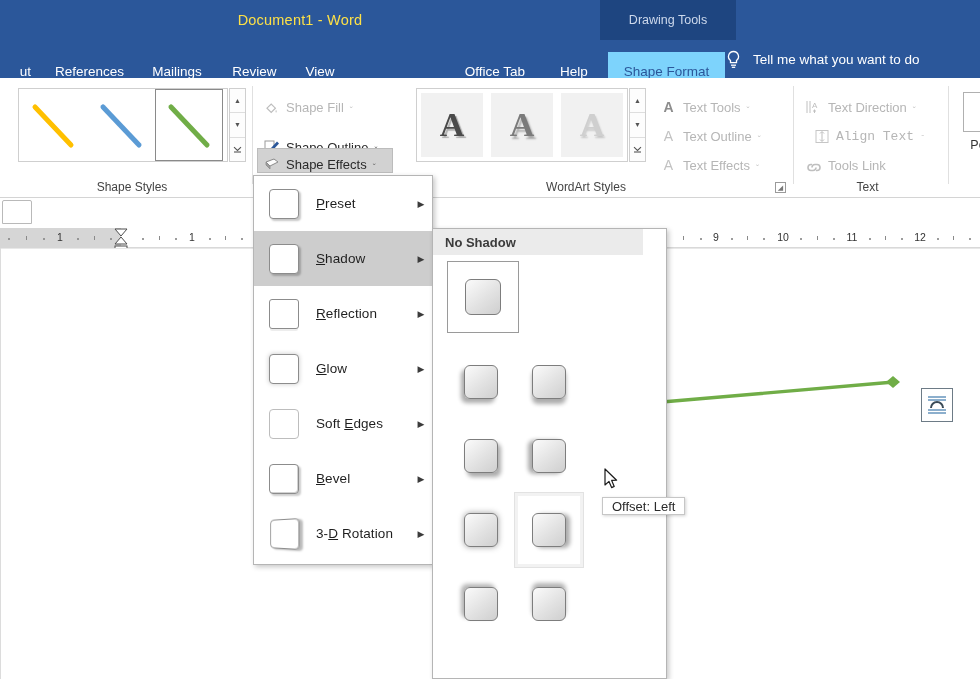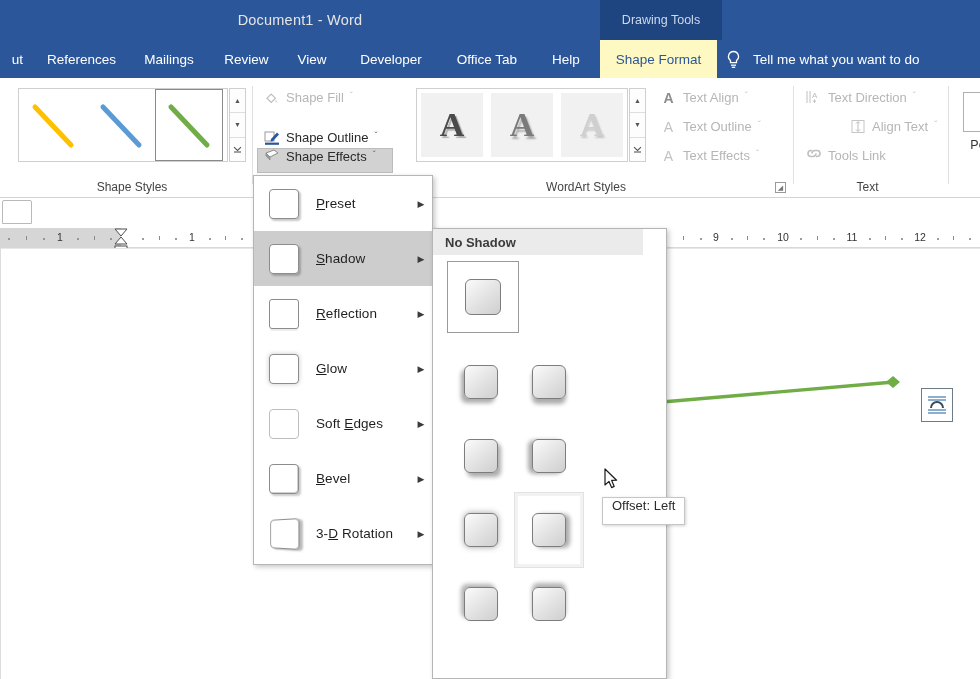--- a/index.html
+++ b/index.html
@@ -16,42 +16,43 @@
   }
 
   
   #titlebar{
     position:absolute; left:0; top:0; width:980px; height:40px;
     background:#2b579a;
   }
   #app-title{
     position:absolute; left:0; top:0; width:600px; height:40px;
     display:flex; align-items:center; justify-content:center;
-    color:#e5e5e5; font-size:14.5px; letter-spacing:.2px;
+    color:#fde047; font-size:14.5px; letter-spacing:.2px;
   }
   #ctx-tab-header{
-    position:absolute; left:600px; top:0; width:122px; height:40px;
+    position:absolute; left:600px; top:0; width:136px; height:40px;
     background:#1e4580;
     display:flex; align-items:center; justify-content:center;
     color:#cdd9ec; font-size:12.5px;
   }
 
   
   #tabstrip{
     position:absolute; left:0; top:40px; width:980px; height:38px;
     background:#2b579a;
   }
   .tab{
-    position:absolute; top:0; height:38px;
+    position:absolute; top:12px; height:38px;
     display:flex; align-items:center; justify-content:center;
     color:#ffffff; font-size:13.5px; padding:0 11px;
     white-space:nowrap;
+    margin-left:8px;
   }
   .tab.active{
-    background:#fef9c3; color:#2b579a;
+    background:#7dd3fc; color:#2b579a;
   }
   #tellme{
     position:absolute; top:0; left:725px; height:38px;
     display:flex; align-items:center; color:#ffffff; font-size:13.5px;
   }
   #tellme .bulb{ margin-right:11px; display:flex; align-items:center;}
 
   
   #ribbon{
     position:absolute; left:0; top:78px; width:980px; height:120px;
@@ -86,21 +87,21 @@
   }
   .scrollcol div{
     flex:1; display:flex; align-items:center; justify-content:center;
     border-bottom:1px solid #dedede;
     font-size:7px; color:#555;
   }
   .scrollcol div:last-child{border-bottom:none;}
 
   
   .rbtn{
-    position:absolute; height:25px; display:flex; align-items:flex-start;
+    position:absolute; height:25px; display:flex; align-items:flex-end;
     padding:0 6px 0 4px; font-size:13px; color:#2a2a2a; white-space:nowrap;
   }
   .rbtn.dis{ color:#b6b6b6; }
   .rbtn.pressed{ background:#d2d2d2; border:1px solid #bcbcbc; }
   .rbtn .ic{ width:19px; display:flex; align-items:center; justify-content:center; margin-right:5px;}
   .rbtn .cv{ margin-left:6px; font-size:9px; color:#666; }
   .rbtn.dis .cv{ color:#c3c3c3; }
 
   
   #wordart-gallery{
@@ -218,24 +219,24 @@
   .sw.o2{ box-shadow:0px 5px 4px rgba(0,0,0,.33);}
   .sw.o3{ box-shadow:3px 4px 4px rgba(0,0,0,.33);}
   .sw.o4{ box-shadow:-4px 1px 4px rgba(0,0,0,.33);}
   .sw.o5{ box-shadow:0 0 6px rgba(0,0,0,.38);}
   .sw.o6{ box-shadow:4px 1px 4px rgba(0,0,0,.33);}
   .sw.o7{ box-shadow:-3px -3px 4px rgba(0,0,0,.3);}
   .sw.o8{ box-shadow:0 -4px 4px rgba(0,0,0,.3);}
 
   
   #tooltip{
-    position:absolute; left:602px; top:497px; height:28px;
+    position:absolute; left:602px; top:497px; height:18px;
     background:#ffffff; border:1px solid #c6c6c6;
     box-shadow:1px 1px 3px rgba(0,0,0,.18);
-    display:flex; align-items:flex-start; padding:0 9px;
+    display:flex; align-items:flex-end; padding:0 9px;
     font-size:13px; color:#2b2b2b;
   }
   #cursor{ position:absolute; left:604px; top:468px; }
 
   
   #shape-line{ position:absolute; left:660px; top:368px; }
   #layout-options-btn{
     position:absolute; left:921px; top:388px; width:32px; height:34px;
     background:#ffffff; border:1px solid #6d7b86;
     display:flex; align-items:center; justify-content:center;
@@ -248,21 +249,20 @@
   <div id="app-title">Document1  -  Word</div>
   <div id="ctx-tab-header">Drawing Tools</div>
 </div>
 
 <div id="tabstrip">
   <div class="tab" style="left:0px;width:35px;">ut</div>
   <div class="tab" style="left:35px;width:93px;">References</div>
   <div class="tab" style="left:210px;width:73px;">Review</div>
   <div class="tab" style="left:128px;width:82px;">Mailings</div>
   <div class="tab" style="left:283px;width:58px;">View</div>
-  <div class="tab" style="left:341px;width:100px;">Developer</div>
   <div class="tab" style="left:441px;width:92px;">Office Tab</div>
   <div class="tab" style="left:533px;width:66px;">Help</div>
   <div class="tab active" style="left:600px;width:117px;">Shape Format</div>
 
   <div id="tellme">
     <span class="bulb">
       <svg width="17" height="19" viewBox="0 0 17 19">
         <path d="M8.5 1.5a5 5 0 0 0-3 9v2.2h6V10.5a5 5 0 0 0-3-9z" fill="none" stroke="#ffffff" stroke-width="1.3"></path>
         <line x1="6" y1="15.2" x2="11" y2="15.2" stroke="#ffffff" stroke-width="1.3"></line>
         <line x1="6.8" y1="17.3" x2="10.2" y2="17.3" stroke="#ffffff" stroke-width="1.3"></line>
@@ -347,21 +347,21 @@
     <div>
         <svg width="9" height="9" viewBox="0 0 9 9">
           <path d="M1 2.2 L4.5 5.4 L8 2.2" fill="none" stroke="#555" stroke-width="1.1"></path>
           <line x1="1" y1="7" x2="8" y2="7" stroke="#555" stroke-width="1.1"></line>
         </svg>
       </div>
   </div>
 
   <div class="rbtn dis" style="left:655px;top:12px;">
     <span class="ic" style="font-weight:bold;color:#8d8d8d;font-size:14px;">A</span>
-    <span>Text Align</span>
+    <span>Text Tools</span>
     <span class="cv">ˇ</span>
   </div>
   <div class="rbtn dis" style="left:655px;top:41px;">
     <span class="ic" style="color:#c2c2c2;font-size:14px;">A</span>
     <span>Text Outline</span>
     <span class="cv">ˇ</span>
   </div>
   <div class="rbtn dis" style="left:655px;top:70px;">
     <span class="ic" style="color:#c2c2c2;font-size:14px;">A</span>
     <span>Text Effects</span>
@@ -376,21 +376,21 @@
       <svg width="17" height="15" viewBox="0 0 17 15">
           <line x1="2" y1="1" x2="2" y2="13" stroke="#c0c0c0" stroke-width="1"></line>
           <line x1="5" y1="1" x2="5" y2="13" stroke="#c0c0c0" stroke-width="1"></line>
           <text x="7" y="8" font-size="8" fill="#bdbdbd" font-family="Liberation Sans">A</text>
           <path d="M8 11 L11 11 M9.5 9.5 L9.5 13" stroke="#c0c0c0" stroke-width="1"></path>
         </svg>
     </span>
     <span>Text Direction</span>
     <span class="cv">ˇ</span>
   </div>
-  <div class="rbtn dis" style="left:844px;top:41px;">
+  <div class="rbtn dis" style="left:808px;top:41px;font-family:Liberation Mono, monospace;">
     <span class="ic">
       <svg width="16" height="15" viewBox="0 0 16 15">
           <rect x="2" y="1.5" width="12" height="12" fill="none" stroke="#c6c6c6" stroke-width="1"></rect>
           <line x1="8" y1="3" x2="8" y2="12" stroke="#bdbdbd" stroke-width="1"></line>
           <path d="M6 4.5 L8 2.5 L10 4.5 M6 10.5 L8 12.5 L10 10.5" fill="none" stroke="#bdbdbd" stroke-width="1"></path>
         </svg>
     </span>
     <span>Align Text</span>
     <span class="cv">ˇ</span>
   </div>

